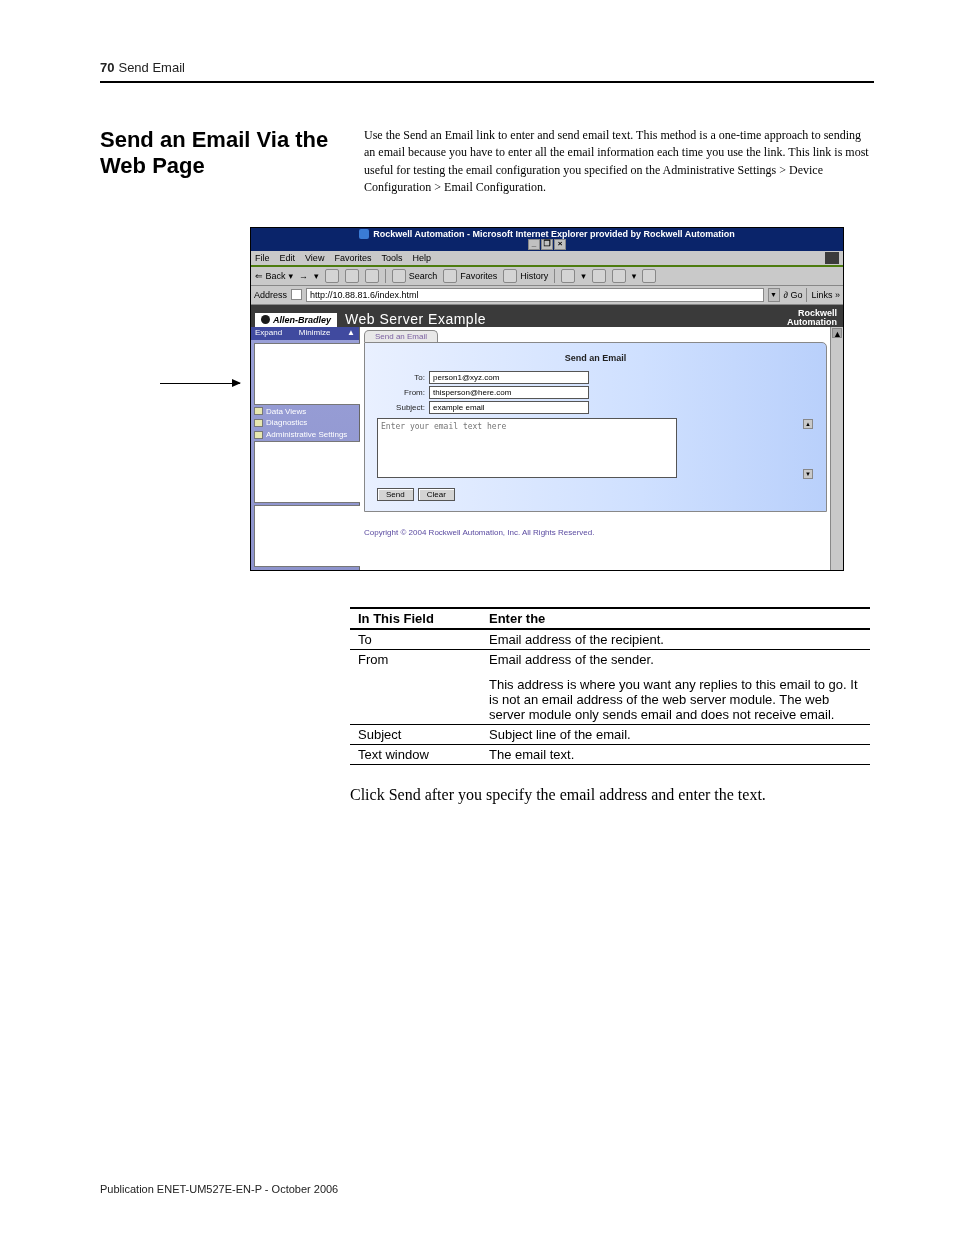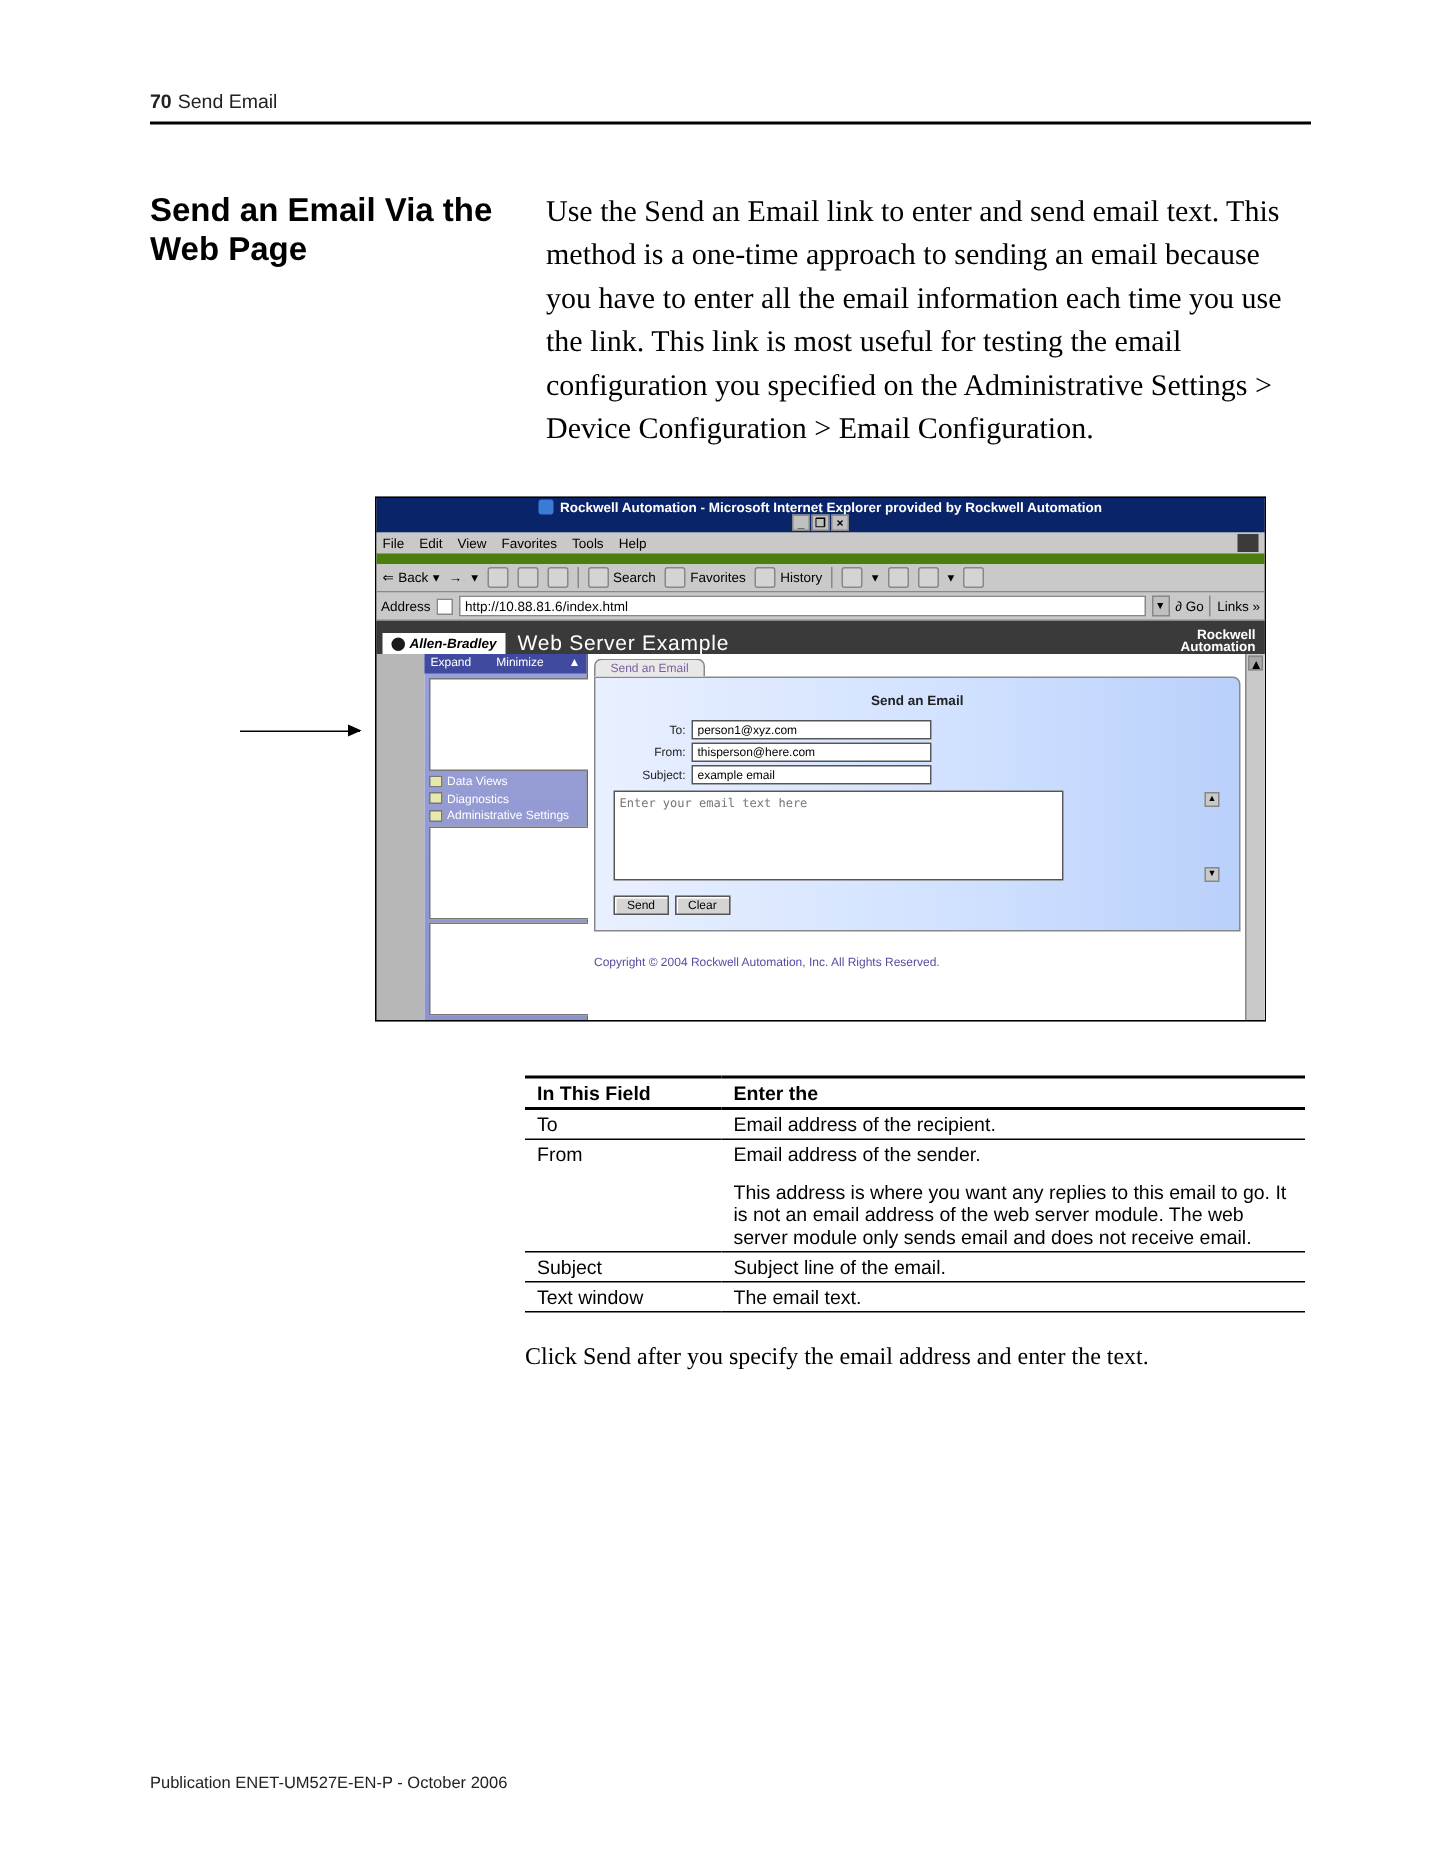--- a/index.html
+++ b/index.html
@@ -40,21 +40,21 @@
   }
   .intro-left {
     width: 240px;
     font-family: Arial, Helvetica, sans-serif;
     font-weight: 700;
     font-size: 22px;
     line-height: 1.2;
   }
   .intro-right {
     flex: 1;
-    font-size: 20px;
+    font-size: 12px;
     line-height: 1.45;
   }
 
   
   .shot-wrap {
     position: relative;
     margin-left: 150px;
     width: 594px;
   }
   .pointer {
@@ -103,21 +103,21 @@
     display: inline-flex; align-items: center; justify-content: center;
     font-size: 8px; font-weight: 700; color: #000;
     line-height: 1;
   }
   .menubar {
     background: #c9c9c9;
     display: flex;
     justify-content: space-between;
     align-items: center;
     padding: 1px 4px;
-    border-bottom: 7px solid #4d7c0f;
+    border-bottom: 2px solid #4d7c0f;
   }
   .menubar .m { display: flex; gap: 10px; }
   .menubar .logo {
     width: 14px; height: 12px; background: #3b3b3b;
   }
   .toolbar {
     background: #c9c9c9;
     display: flex;
     align-items: center;
     gap: 6px;
@@ -146,21 +146,21 @@
     color: #fff;
   }
   .ab-badge {
     background: #fff; color:#000; font-weight:700; font-style: italic;
     padding: 2px 6px; margin: 0 4px; font-size: 9px;
     display: inline-flex; align-items: center; gap:3px;
   }
   .ab-dot { width:9px; height:9px; border-radius:50%; background:#1a1a1a; }
   .brand-title { font-size: 14px; font-weight: 300; letter-spacing: .5px; margin-left: 4px; flex:1; }
   .brand-r { font-size: 9px; font-weight:700; line-height: .95; padding-right:6px; text-align:right; }
-  .content-row { display:flex; background:#fff;margin-left:32px; }
+  .content-row { display:flex; background:#fff; }
   .nav {
     width: 108px;
     background: linear-gradient(#9aa0d8,#8d93cc);
     color:#fff;
     font-size: 8px;
     border-right: 1px solid #666;
   }
   .nav-top {
     display:flex; justify-content:space-between;
     background:#404a9f; padding:1px 4px; font-size:8px;

